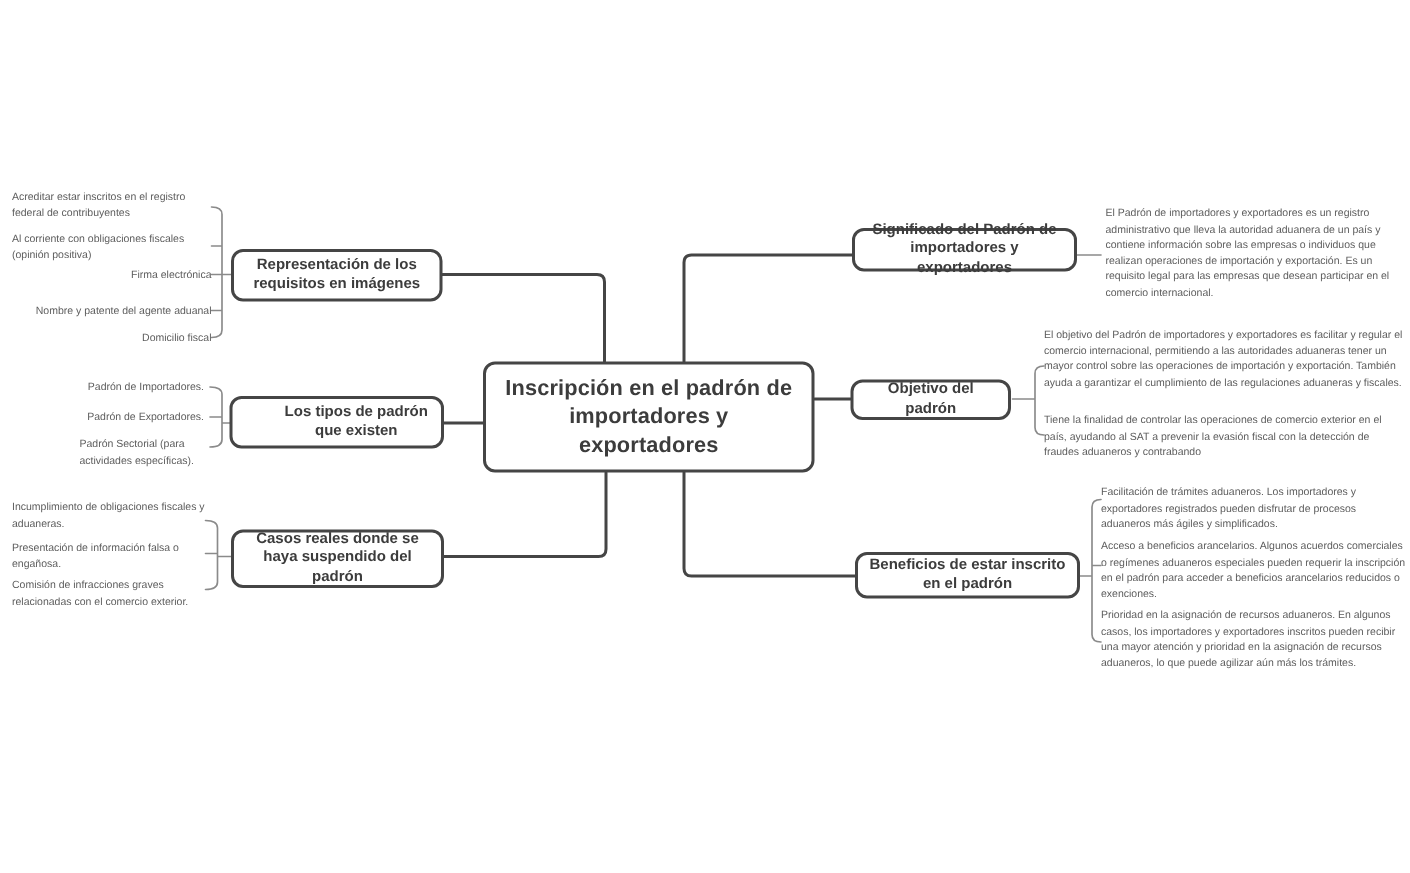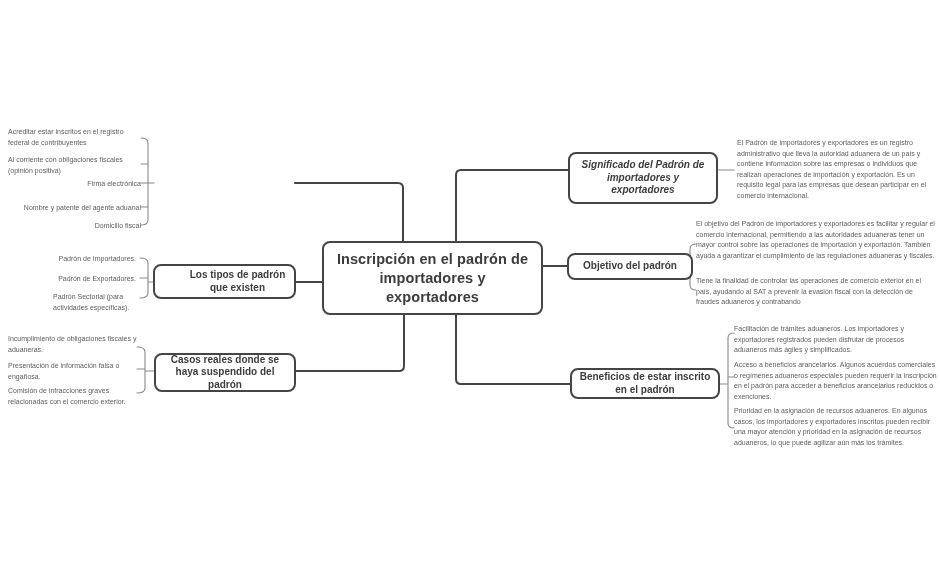--- a/index.html
+++ b/index.html
@@ -47,25 +47,26 @@
       <path d="M140 258 Q148 258 148 263 V293 Q148 298 140 298 M140 278 H148 M148 282 H153"></path>
       <path d="M137 347 Q145 347 145 352 V388 Q145 393 137 393 M137 369 H145 M145 371 H154"></path>
       <path d="M718 170 H734"></path>
       <path d="M675 266 H690 M696 244 Q690 244 690 249 V285 Q690 290 696 290"></path>
       <path d="M720 384 H728 M734 333 Q728 333 728 338 V423 Q728 428 734 428 M728 377 H734"></path>
     </g>
   </svg>
 
   <div class="node root" style="left:322px;top:241px;width:221px;height:74px;">Inscripción en el padrón de importadores y exportadores</div>
 
+  <div class="node topic" style="left:154px;top:166px;width:141px;height:35px;">Representación de los requisitos en imágenes</div>
   <div class="node topic" style="left:153px;top:264px;width:143px;height:35px;padding-left:32px;">Los tipos de padrón que existen</div>
   <div class="node topic" style="left:154px;top:353px;width:142px;height:39px;">Casos reales donde se haya suspendido del padrón</div>
 
-  <div class="node topic" style="left:568px;top:152px;width:150px;height:52px;font-style:italic;">Significado del Padrón de importadores y exportadores</div>
-  <div class="node topic" style="left:567px;top:253px;width:126px;height:27px;text-align:right;">Objetivo del padrón</div>
+  <div class="node topic" style="left:568px;top:152px;width:150px;height:29px;">Significado del Padrón de importadores y exportadores</div>
+  <div class="node topic" style="left:567px;top:253px;width:107px;height:27px;">Objetivo del padrón</div>
   <div class="node topic" style="left:570px;top:368px;width:150px;height:31px;">Beneficios de estar inscrito en el padrón</div>
 
   <div class="lbl al" style="left:8px;top:127px;width:138px;">Acreditar estar inscritos en el registro federal de contribuyentes</div>
   <div class="lbl al" style="left:8px;top:155px;width:140px;">Al corriente con obligaciones fiscales (opinión positiva)</div>
   <div class="lbl ar nw" style="right:799px;top:179px;">Firma electrónica</div>
   <div class="lbl ar nw" style="right:799px;top:203px;">Nombre y patente del agente aduanal</div>
   <div class="lbl ar nw" style="right:799px;top:221px;">Domicilio fiscal</div>
 
   <div class="lbl ar nw" style="right:804px;top:254px;">Padrón de Importadores.</div>
   <div class="lbl ar nw" style="right:804px;top:274px;">Padrón de Exportadores.</div>

